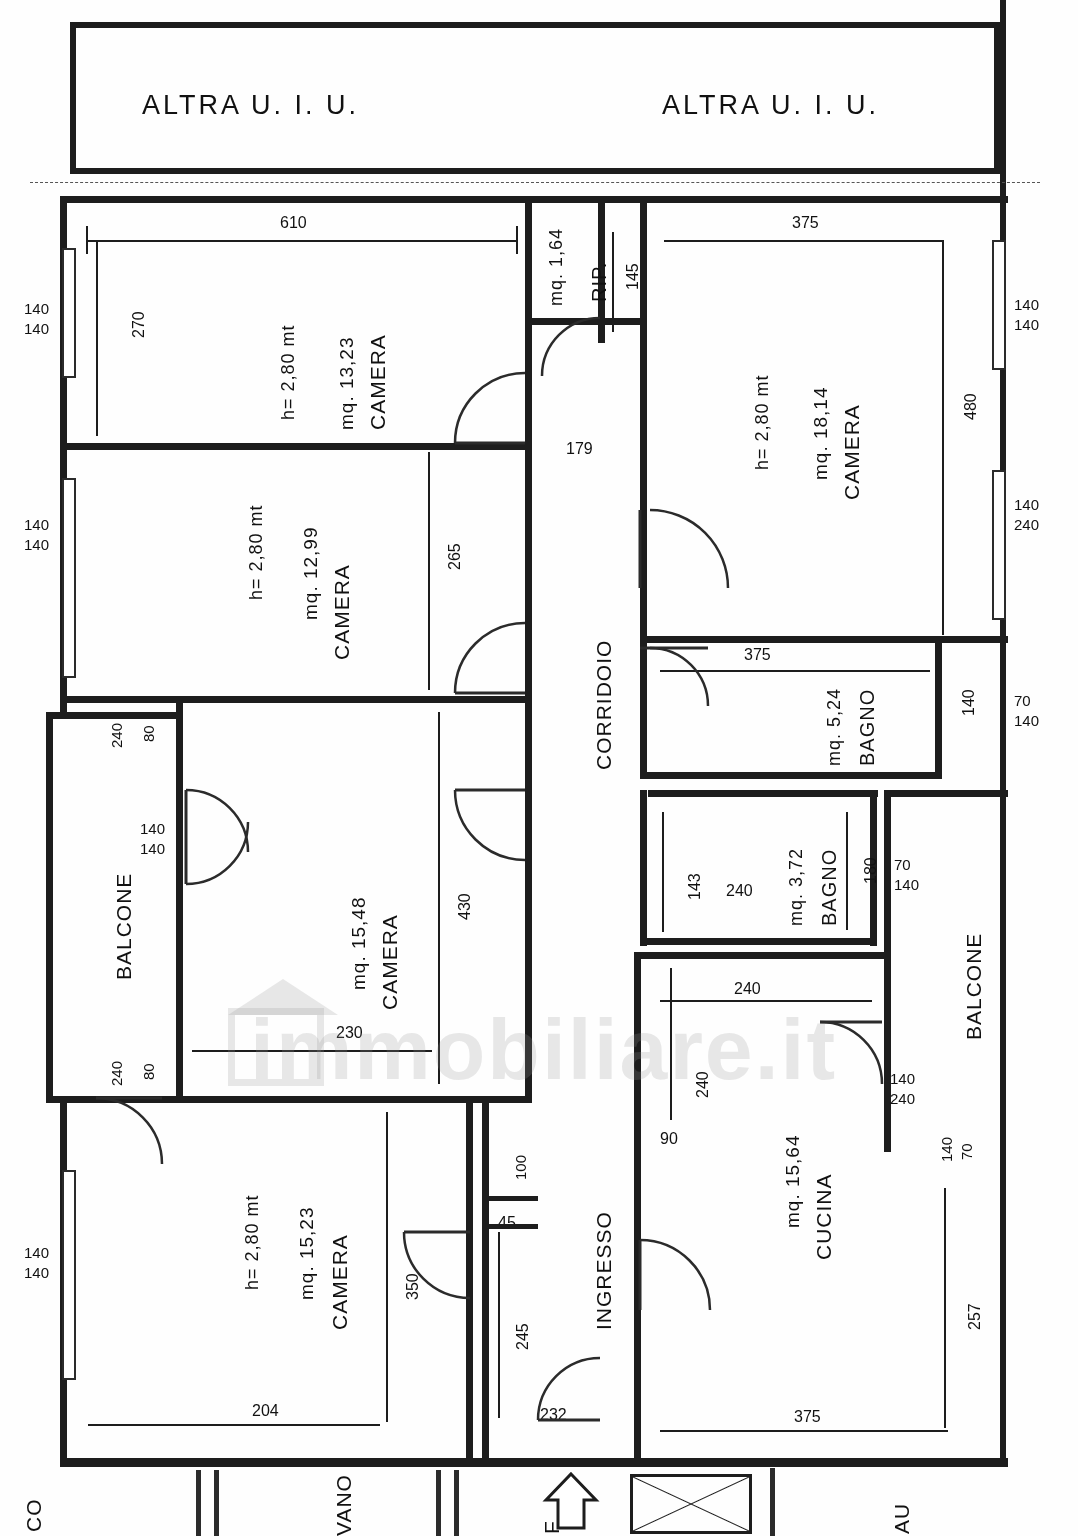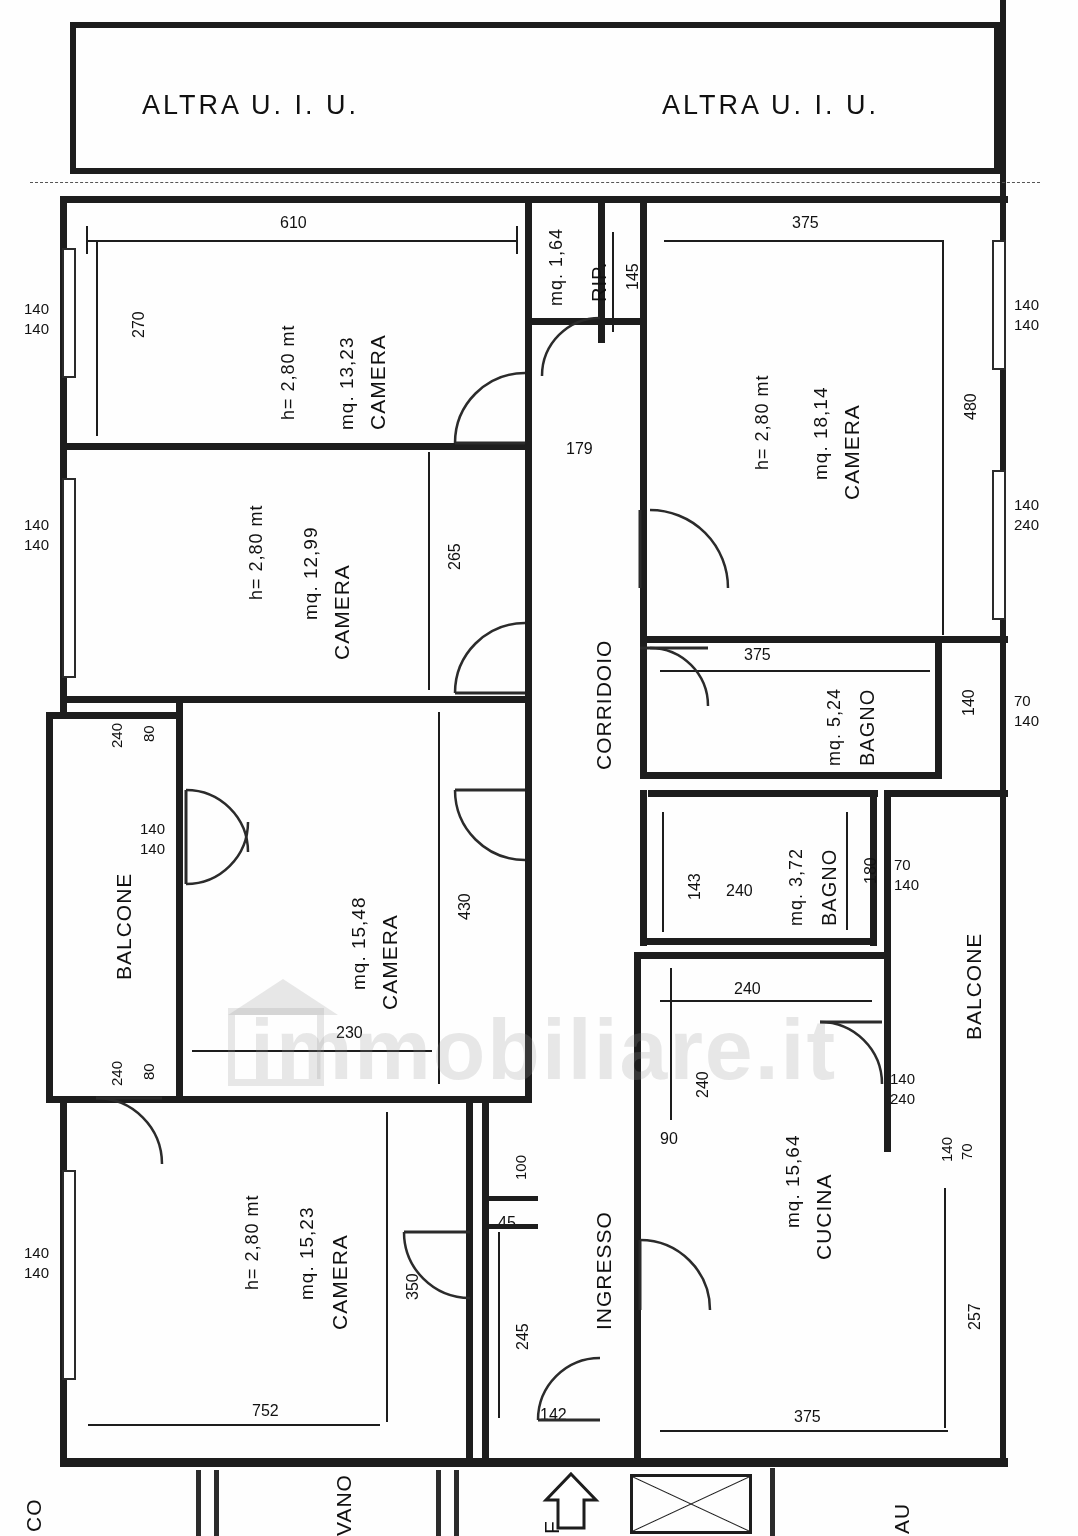--- a/index.html
+++ b/index.html
@@ -245,33 +245,33 @@
   <div class="dimline" style="left:944px; top:1188px; width:1.5px; height:240px;"></div>
   <div class="dimline" style="left:660px; top:1430px; width:288px; height:1.5px;"></div>
   <div class="dim" style="left:794px; top:1408px;">375</div>
 
   <div class="wall" style="left:67px; top:1096px; width:420px; height:7px;"></div>
   <div class="wall" style="left:466px; top:1103px; width:7px; height:355px;"></div>
   <div class="lbl vert" style="left:328px; top:1330px;">CAMERA</div>
   <div class="lbl vert" style="left:296px; top:1300px; font-size:19px;">mq. 15,23</div>
   <div class="lbl vert" style="left:242px; top:1290px; font-size:18px;">h= 2,80 mt</div>
   <div class="dimline" style="left:88px; top:1424px; width:292px; height:1.5px;"></div>
-  <div class="dim" style="left:252px; top:1402px;">752</div>
+  <div class="dim" style="left:252px; top:1402px;">204</div>
   <div class="dim vert" style="left:404px; top:1300px;">350</div>
   <div class="dimline" style="left:386px; top:1112px; width:1.5px; height:310px;"></div>
   <div class="dim" style="left:24px; top:1244px; font-size:15px;">140</div>
   <div class="dim" style="left:24px; top:1264px; font-size:15px;">140</div>
 
   <div class="wall" style="left:482px; top:1103px; width:7px; height:355px;"></div>
   <div class="lbl vert" style="left:592px; top:1330px;">INGRESSO</div>
   <div class="dim vert" style="left:512px; top:1180px; font-size:15px;">100</div>
   <div class="dim" style="left:498px; top:1214px;">45</div>
   <div class="dim vert" style="left:514px; top:1350px;">245</div>
   <div class="dimline" style="left:498px; top:1232px; width:1.5px; height:186px;"></div>
-  <div class="dim" style="left:540px; top:1406px;">142</div>
+  <div class="dim" style="left:540px; top:1406px;">232</div>
 
   <div class="wall" style="left:482px; top:1196px; width:56px; height:5px;"></div>
   <div class="wall" style="left:482px; top:1224px; width:56px; height:5px;"></div>
 
   <div class="thin" style="left:62px; top:248px; width:14px; height:130px; border:2px solid #2b2b2b; background:#fff; box-sizing:border-box;"></div>
   <div class="thin" style="left:62px; top:478px; width:14px; height:200px; border:2px solid #2b2b2b; background:#fff; box-sizing:border-box;"></div>
   <div class="thin" style="left:62px; top:1170px; width:14px; height:210px; border:2px solid #2b2b2b; background:#fff; box-sizing:border-box;"></div>
   <div class="dim" style="left:24px; top:300px; font-size:15px;">140</div>
   <div class="dim" style="left:24px; top:320px; font-size:15px;">140</div>
   <div class="dim" style="left:24px; top:516px; font-size:15px;">140</div>

